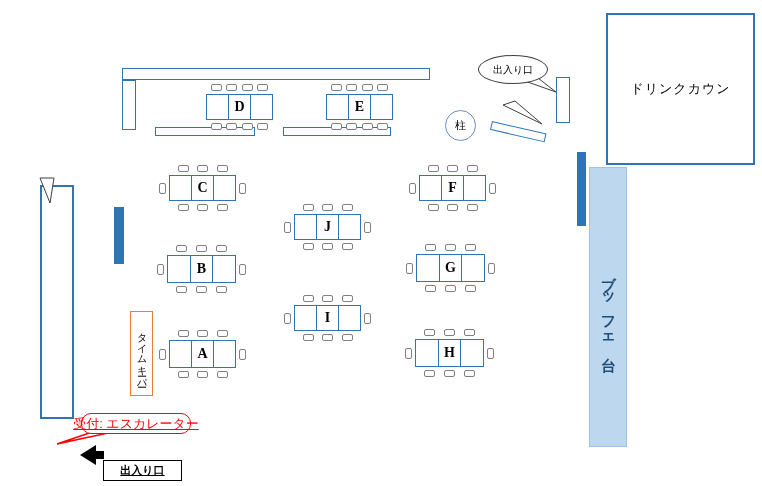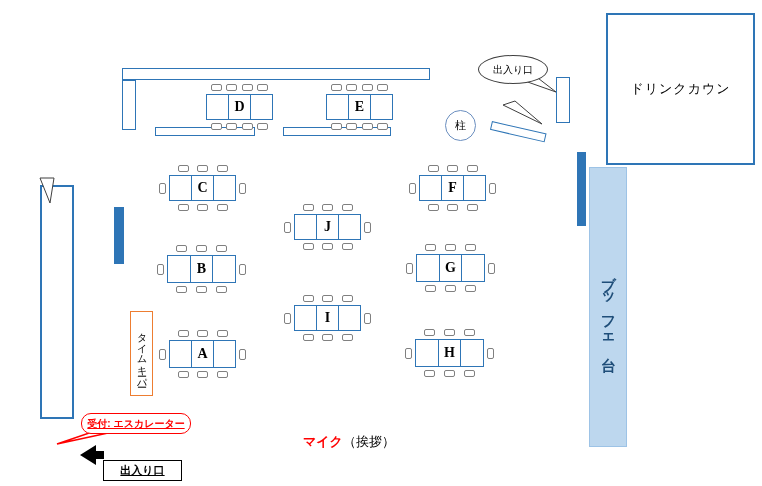--- a/index.html
+++ b/index.html
@@ -35,21 +35,21 @@
   .vtext{writing-mode:vertical-rl;text-orientation:upright;letter-spacing:3px;}
   #tails{position:absolute;left:0;top:0;z-index:5;pointer-events:none;}
   .buffet{position:absolute;background:var(--buffet-fill);border:1px solid #9dc3e6;box-sizing:border-box;
         display:flex;align-items:center;justify-content:center;z-index:2;}
   .buffet span{color:var(--buffet-text);font-weight:bold;font-size:15px;}
   .timekeeper{position:absolute;background:#fff;border:1.5px solid var(--timekeeper-orange);box-sizing:border-box;
         display:flex;align-items:center;justify-content:center;z-index:4;}
   .timekeeper span{font-size:10px;letter-spacing:1px;}
   .reception{position:absolute;background:#fff;border:1.5px solid var(--accent-red);border-radius:10px;
         box-sizing:border-box;display:flex;align-items:center;justify-content:center;z-index:7;}
-  .reception span{color:var(--accent-red);font-size:10px;font-weight:bold;text-decoration:underline;white-space:nowrap;}
+  .reception span{color:var(--accent-red);font-size:13px;font-weight:normal;text-decoration:underline;white-space:nowrap;}
   .entrance{position:absolute;background:#fff;border:1.5px solid #000;box-sizing:border-box;
         display:flex;align-items:center;justify-content:center;z-index:7;}
   .entrance span{font-size:11px;font-weight:bold;text-decoration:underline;white-space:nowrap;}
   .micline{position:absolute;font-size:13px;z-index:6;white-space:nowrap;}
   .micline .mic{color:var(--accent-red);font-weight:bold;}
   .micline .note{color:#000;}
   .pillar{position:absolute;background:#fff;border:1px solid #6a8ebf;border-radius:50%;box-sizing:border-box;
         display:flex;align-items:center;justify-content:center;font-size:11px;z-index:6;}
 </style>
 </head>
@@ -230,17 +230,14 @@
     </div>
 
   <div class="reception" style="left:81px;top:413px;width:110px;height:21px;">
     <span>受付: エスカレーター</span>
   </div>
 
   <div class="entrance" style="left:103px;top:460px;width:79px;height:21px;">
     <span>出入り口</span>
   </div>
 
-  <div class="micline" style="left:303px;top:433px;">
-    <span class="mic">マイク</span><span class="note">（挨拶）</span>
-  </div>
 
 </div>
 
 </body></html>

